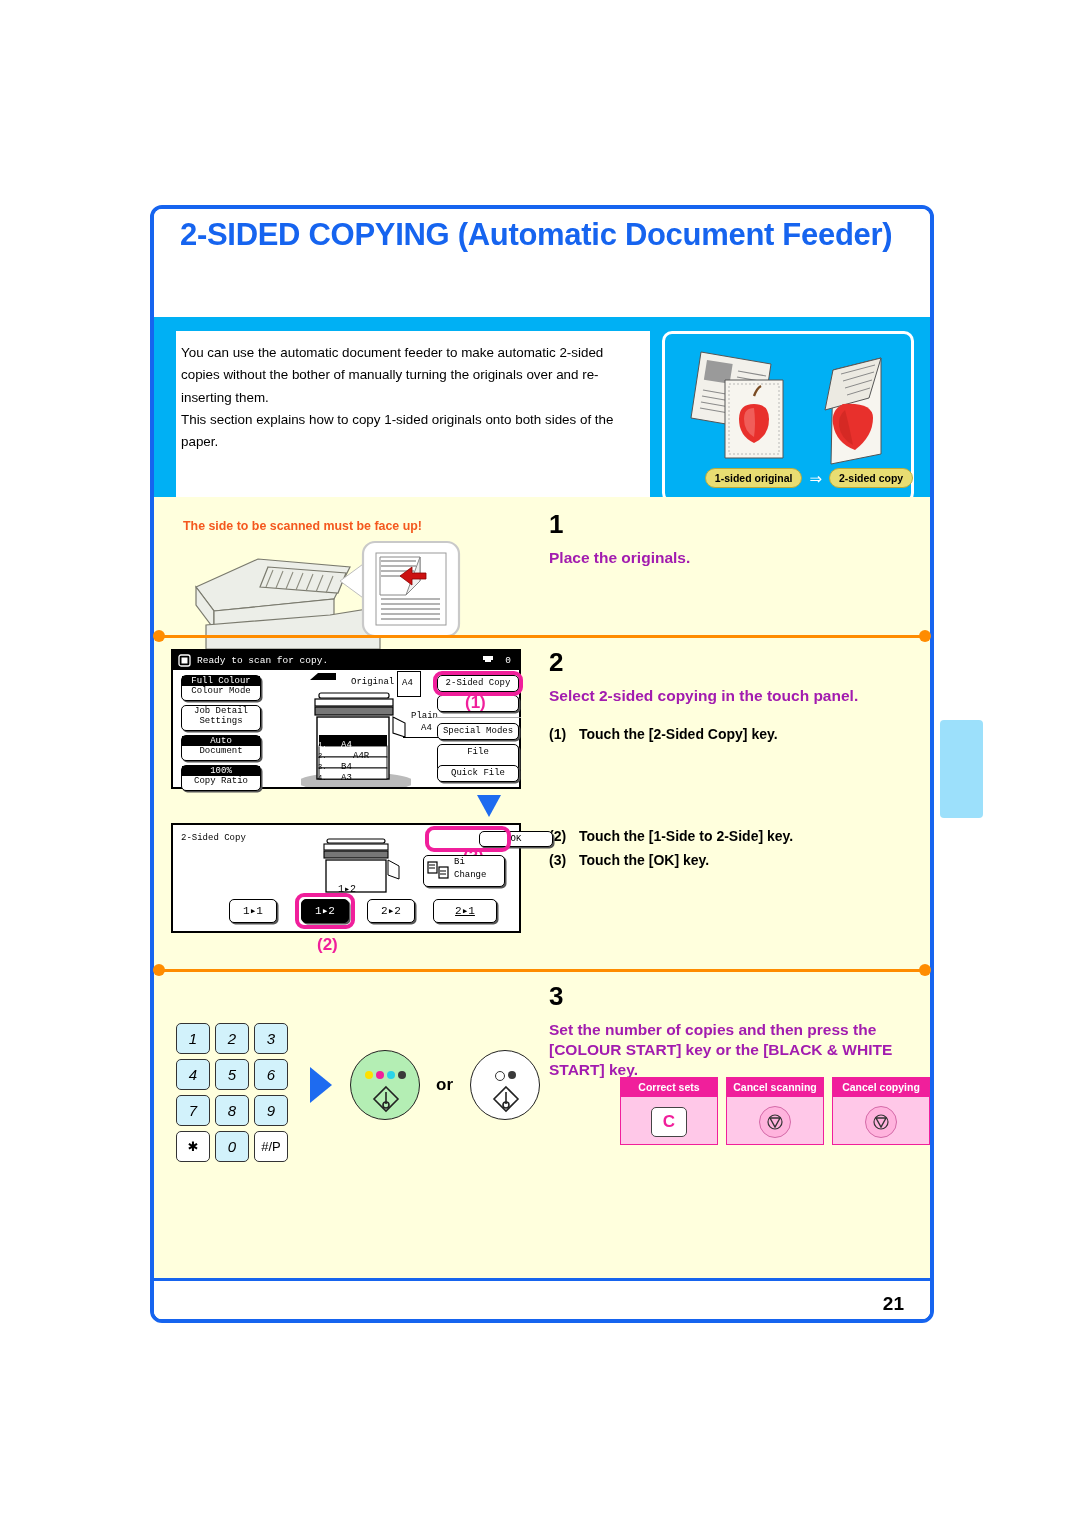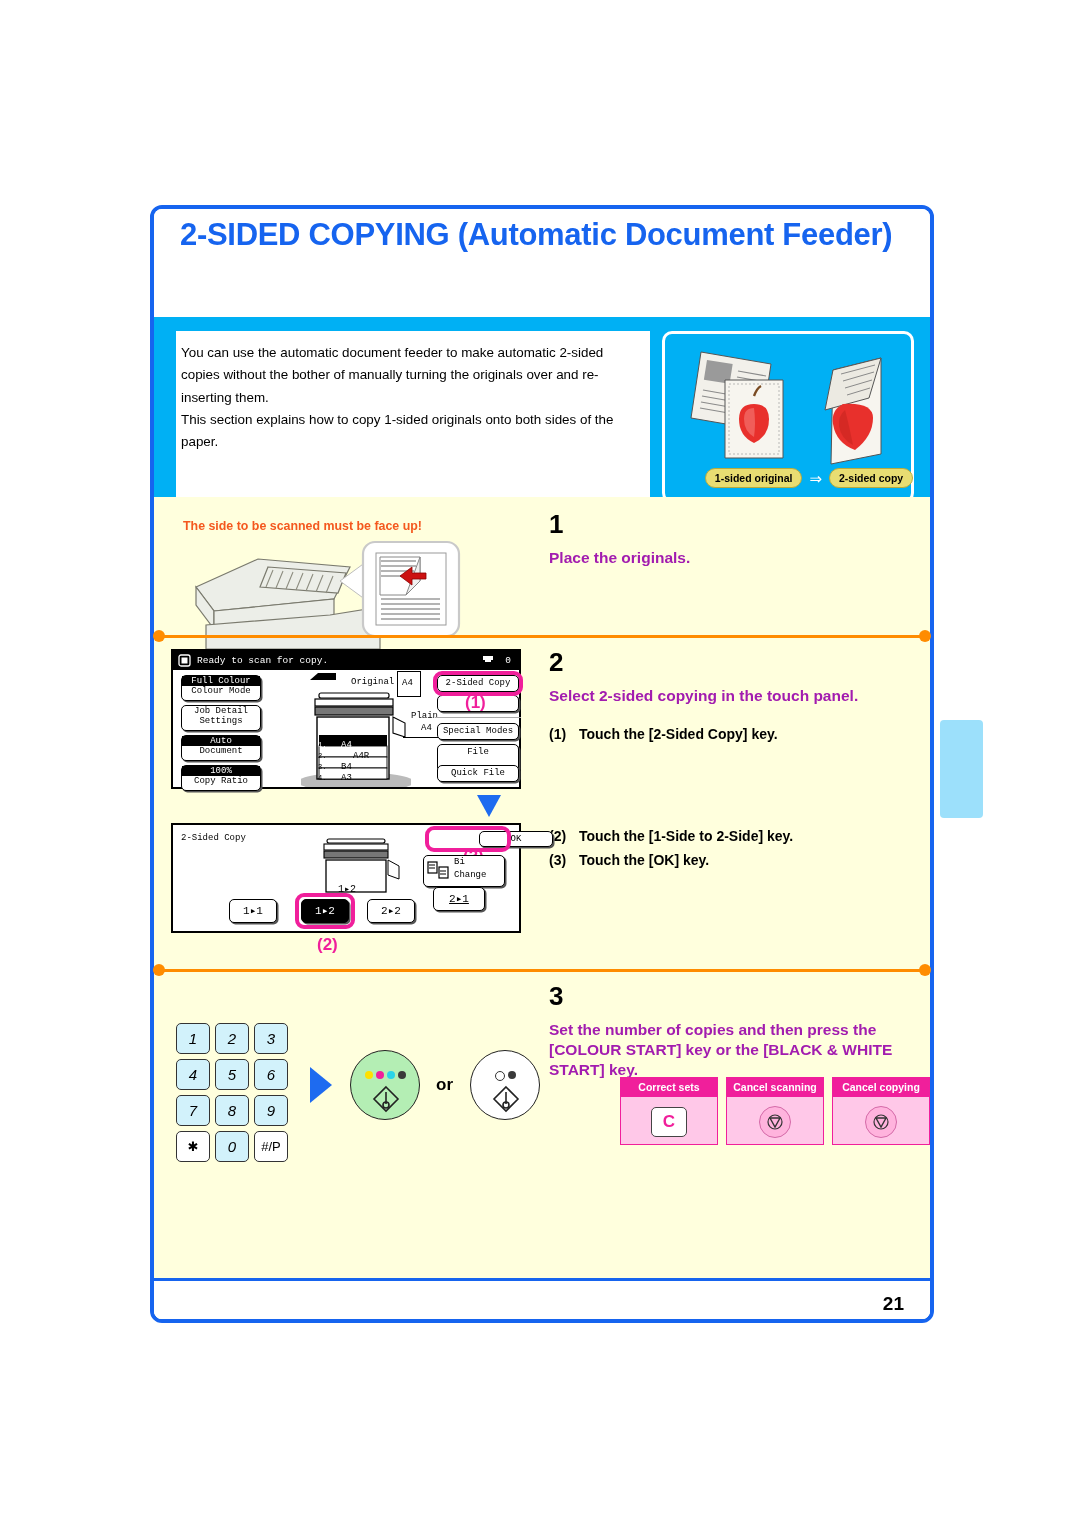--- a/index.html
+++ b/index.html
@@ -400,21 +400,21 @@
 
       <div class="lk" style="left:56px;top:74px;width:48px;height:24px;line-height:22px;font-size:11px;">
         <span>1▸1</span>
       </div>
       <div class="lk" style="left:128px;top:74px;width:48px;height:24px;line-height:22px;font-size:11px;background:#000;color:#fff;">
         <span>1▸2</span>
       </div>
       <div class="lk" style="left:194px;top:74px;width:48px;height:24px;line-height:22px;font-size:11px;">
         <span>2▸2</span>
       </div>
-      <div class="lk" style="left:260px;top:62px;width:52px;height:24px;line-height:22px;font-size:11px;text-decoration:underline;">
+      <div class="lk" style="left:260px;top:74px;width:64px;height:24px;line-height:22px;font-size:11px;text-decoration:underline;">
         <span>2▸1</span>
       </div>
       <div class="hl" style="left:122px;top:68px;width:60px;height:36px;"></div>
     </div>
     <div class="cal" style="left:163px;top:438px;">(2)</div>
 
     <div class="sep" style="top:467px;">
       <div class="bar"></div>
         <div class="dot l"></div>
         <div class="dot r"></div>

